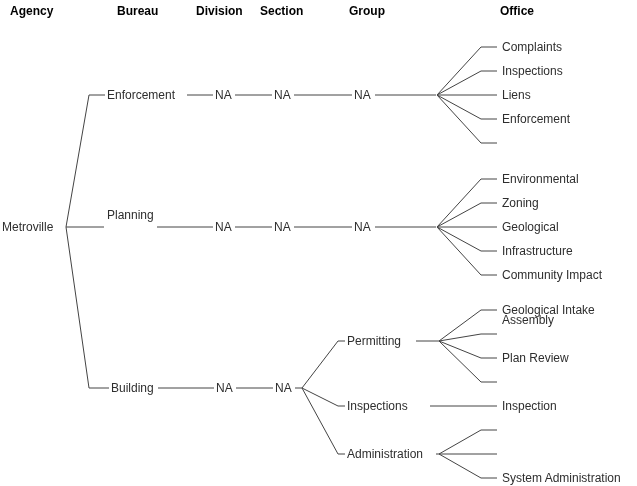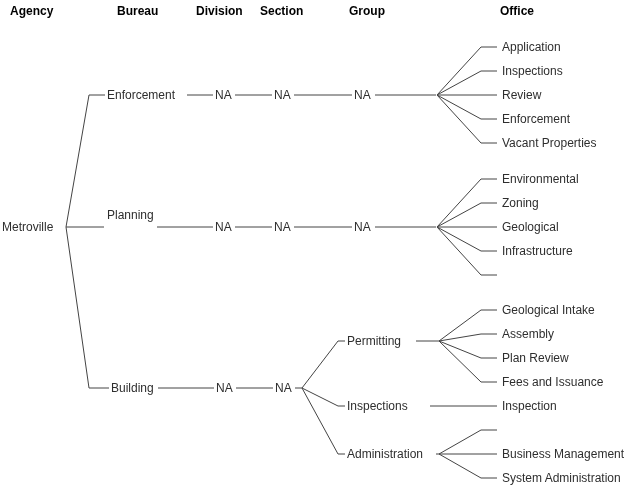--- a/index.html
+++ b/index.html
@@ -116,45 +116,43 @@
   <div class="label header" style="left:260px;top:11px">Section</div>
   <div class="label header" style="left:349px;top:11px">Group</div>
   <div class="label header" style="left:500px;top:11px">Office</div>
 
   <div class="label" style="left:2px;top:227px">Metroville</div>
 
   <div class="label" style="left:107px;top:95px">Enforcement</div>
   <div class="label" style="left:215px;top:95px">NA</div>
   <div class="label" style="left:274px;top:95px">NA</div>
   <div class="label" style="left:354px;top:95px">NA</div>
-  <div class="label" style="left:502px;top:47px">Application</div>
+  <div class="label" style="left:502px;top:47px">Complaints</div>
   <div class="label" style="left:502px;top:71px">Inspections</div>
-  <div class="label" style="left:502px;top:95px">Review</div>
+  <div class="label" style="left:502px;top:95px">Liens</div>
   <div class="label" style="left:502px;top:119px">Enforcement</div>
-  <div class="label" style="left:502px;top:143px">Vacant Properties</div>
 
   <div class="label" style="left:107px;top:215px">Planning</div>
   <div class="label" style="left:215px;top:227px">NA</div>
   <div class="label" style="left:274px;top:227px">NA</div>
   <div class="label" style="left:354px;top:227px">NA</div>
   <div class="label" style="left:502px;top:179px">Environmental</div>
   <div class="label" style="left:502px;top:203px">Zoning</div>
   <div class="label" style="left:502px;top:227px">Geological</div>
   <div class="label" style="left:502px;top:251px">Infrastructure</div>
+  <div class="label" style="left:502px;top:275px">Community Impact</div>
 
   <div class="label" style="left:111px;top:388px">Building</div>
   <div class="label" style="left:216px;top:388px">NA</div>
   <div class="label" style="left:275px;top:388px">NA</div>
 
   <div class="label" style="left:347px;top:341px">Permitting</div>
   <div class="label" style="left:502px;top:310px">Geological Intake</div>
-  <div class="label" style="left:502px;top:334px">Assembly</div>
+  <div class="label" style="left:502px;top:320px">Assembly</div>
   <div class="label" style="left:502px;top:358px">Plan Review</div>
-  <div class="label" style="left:502px;top:382px">Fees and Issuance</div>
 
   <div class="label" style="left:347px;top:406px">Inspections</div>
   <div class="label" style="left:502px;top:406px">Inspection</div>
 
   <div class="label" style="left:347px;top:454px">Administration</div>
-  <div class="label" style="left:502px;top:454px">Business Management</div>
   <div class="label" style="left:502px;top:478px">System Administration</div>
 
 </div>
 
 </body></html>

